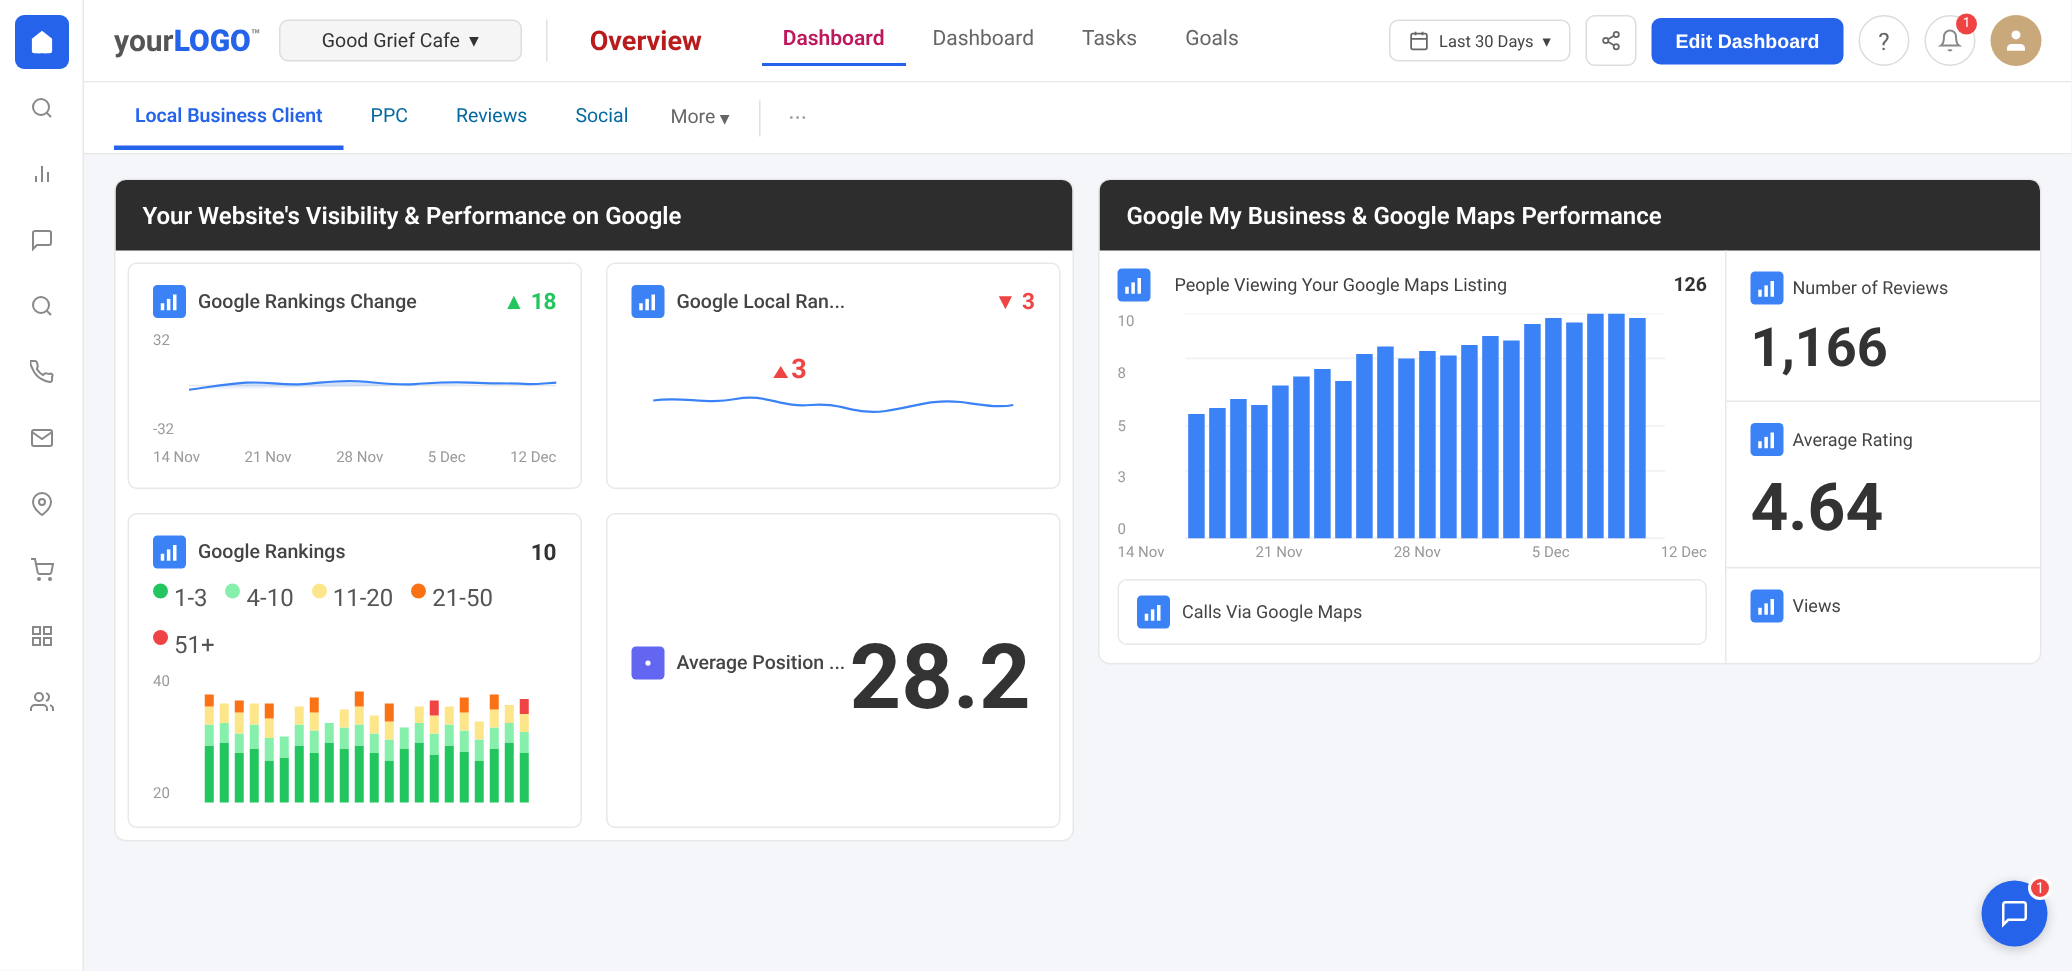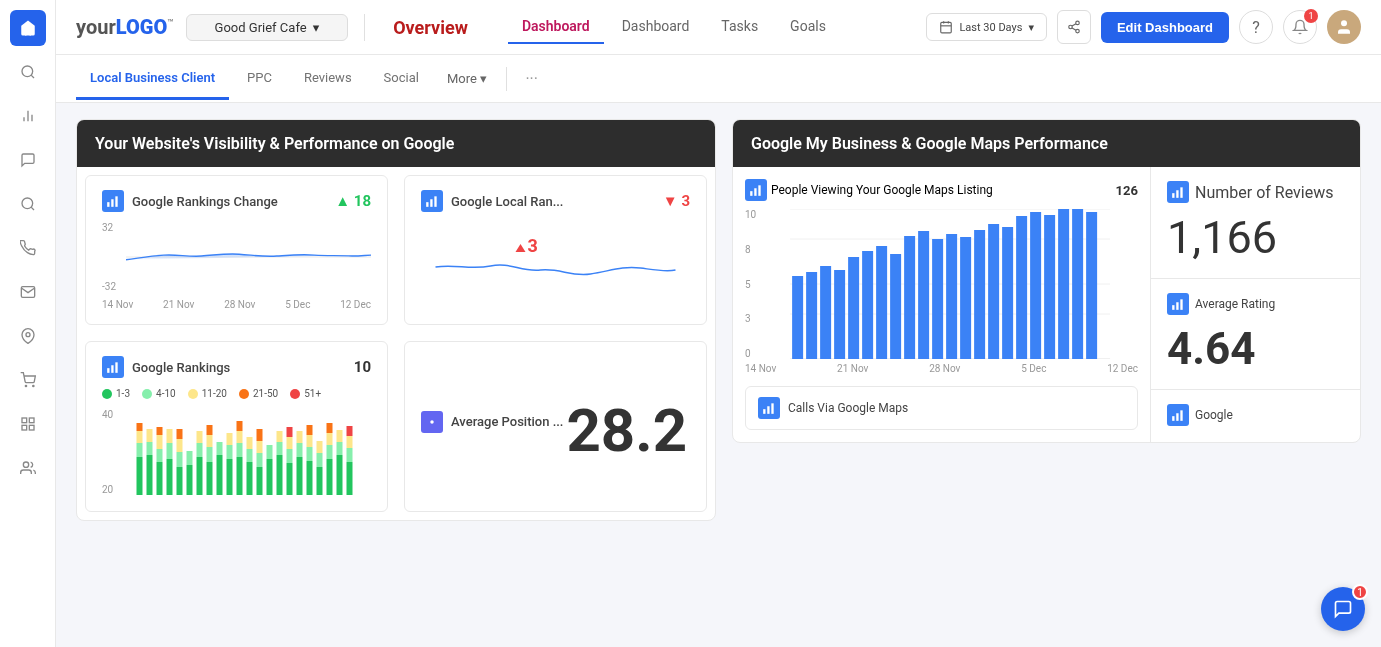--- a/index.html
+++ b/index.html
@@ -27,41 +27,41 @@
     .top-nav-right { margin-left: auto; display: flex; align-items: center; gap: 10px; }
     .top-nav-icon { width: 34px; height: 34px; border-radius: 50%; border: 1px solid #ddd; display: flex; align-items: center; justify-content: center; cursor: pointer; font-size: 16px; color: #666; background: #fff; position: relative; }
     .notification-badge { position: absolute; top: -2px; right: -2px; width: 14px; height: 14px; background: #ef4444; border-radius: 50%; font-size: 9px; color: #fff; display: flex; align-items: center; justify-content: center; }
     .avatar { width: 34px; height: 34px; border-radius: 50%; background: #c9a87c; display: flex; align-items: center; justify-content: center; font-size: 16px; cursor: pointer; }
     .date-range-btn { background: #fff; border: 1px solid #ddd; border-radius: 6px; padding: 6px 12px; font-size: 11px; color: #444; cursor: pointer; display: flex; align-items: center; gap: 6px; }
     .share-btn { background: #fff; border: 1px solid #ddd; border-radius: 6px; width: 34px; height: 34px; display: flex; align-items: center; justify-content: center; cursor: pointer; color: #555; }
     .edit-dashboard-btn { background: #2563eb; color: #fff; border: none; border-radius: 6px; padding: 8px 16px; font-size: 13px; font-weight: 600; cursor: pointer; }
 
     
     .sub-nav { background: #fff; border-bottom: 1px solid #e8e8e8; padding: 0 20px; display: flex; align-items: center; height: 48px; gap: 4px; }
-    .sub-nav-tab { padding: 12px 14px; font-size: 13px; color: #737373; cursor: pointer; border-bottom: 3px solid transparent; }
+    .sub-nav-tab { padding: 12px 14px; font-size: 13px; color: #0369a1; cursor: pointer; border-bottom: 3px solid transparent; }
     .sub-nav-tab.active { color: #2563eb; border-bottom: 3px solid #2563eb; font-weight: 600; }
     .sub-nav-more { display: flex; align-items: center; gap: 3px; color: #666; cursor: pointer; padding: 12px 10px; font-size: 13px; }
     .sub-nav-divider { width: 1px; height: 24px; background: #e0e0e0; margin: 0 6px; }
     .sub-nav-dots { color: #999; cursor: pointer; font-size: 16px; padding: 8px; }
 
     
     .content { flex: 1; overflow-y: auto; padding: 16px 20px; display: flex; flex-direction: column; gap: 16px; }
 
     .card-header { display: flex; align-items: center; justify-content: space-between; margin-bottom: 10px; }
     .card-title-area { display: flex; align-items: center; gap: 8px; font-size: 13px; color: #444; font-weight: 500; }
     .card-icon { width: 22px; height: 22px; background: #3b82f6; border-radius: 3px; display: flex; align-items: center; justify-content: center; }
     .card-icon svg { width: 14px; height: 14px; fill: white; }
     .card-badge { font-size: 15px; font-weight: 700; color: #333; }
     .card-badge.green { color: #22c55e; }
     .card-badge.red { color: #ef4444; }
     .chart-labels { display: flex; justify-content: space-between; font-size: 10px; color: #999; margin-top: 4px; }
 
     
     .legend { display: flex; gap: 12px; margin-bottom: 8px; flex-wrap: wrap; }
-    .legend-item { display: flex; align-items: center; gap: 4px; font-size: 10px; color: #555; }
+    .legend-item { display: flex; align-items: flex-start; gap: 4px; font-size: 16px; color: #555; }
     .legend-dot { width: 10px; height: 10px; border-radius: 50%; }
 
     
     .chat-bubble { position: fixed; bottom: 16px; right: 16px; width: 44px; height: 44px; background: #2563eb; border-radius: 50%; display: flex; align-items: center; justify-content: center; color: white; font-size: 20px; cursor: pointer; box-shadow: 0 2px 8px rgba(0,0,0,0.2); }
     .chat-badge { position: absolute; top: -3px; right: -3px; width: 16px; height: 16px; background: #ef4444; border-radius: 50%; font-size: 10px; color: #fff; display: flex; align-items: center; justify-content: center; border: 2px solid #fff; }
 
     .section-wrapper { background: #fff; border-radius: 8px; border: 1px solid #e8e8e8; overflow: hidden; }
 
     .content-row { display: flex; gap: 16px; }
     .col-left { flex: 0 0 640px; }
@@ -462,21 +462,21 @@
 
         <div class="col-right">
           <div class="section-wrapper">
             <div class="google-header">
               <span>Google My Business &amp; Google Maps Performance</span>
             </div>
             <div style="display:flex; height:calc(100% - 50px);">
 
               <div style="flex:1; padding:12px;">
                 <div style="display:flex; justify-content:space-between; align-items:center; margin-bottom:8px;">
-                  <div style="display:flex; align-items:center; gap:4px; font-size:12px; color:#000000;">
+                  <div style="display:flex; align-items:center; gap:16px; font-size:12px; color:#404040;">
                     <div class="card-icon">
                       <svg viewBox="0 0 24 24" fill="white">
                           <rect x="2" y="14" width="4" height="8"></rect>
                           <rect x="9" y="9" width="4" height="13"></rect>
                           <rect x="16" y="4" width="4" height="18"></rect>
                         </svg>
                     </div>
                     <span>People Viewing Your Google Maps Listing</span>
                   </div>
                   <span style="font-weight:700; font-size:13px;">126</span>
@@ -538,31 +538,31 @@
                         </svg>
                     </div>
                     <span>Calls Via Google Maps</span>
                   </div>
                 </div>
               </div>
 
               <div style="width:210px; border-left:1px solid #e8e8e8; display:flex; flex-direction:column;">
 
                 <div style="padding:14px 16px; border-bottom:1px solid #e8e8e8;">
-                  <div style="display:flex; align-items:center; gap:6px; font-size:16px; color:#444; margin-bottom:8px;">
+                  <div style="display:flex; align-items:center; gap:6px; font-size:12px; color:#444; margin-bottom:8px;">
                     <div class="card-icon">
                       <svg viewBox="0 0 24 24" fill="white">
                           <rect x="2" y="14" width="4" height="8"></rect>
                           <rect x="9" y="9" width="4" height="13"></rect>
                           <rect x="16" y="4" width="4" height="18"></rect>
                         </svg>
                     </div>
                     <span>Number of Reviews</span>
                   </div>
-                  <div style="font-size:45px; font-weight:400; color:#333;">1,166</div>
+                  <div style="font-size:36px; font-weight:700; color:#333;">1,166</div>
                 </div>
 
                 <div style="padding:14px 16px; border-bottom:1px solid #e8e8e8;">
                   <div style="display:flex; align-items:center; gap:6px; font-size:12px; color:#444; margin-bottom:8px;">
                     <div class="card-icon">
                       <svg viewBox="0 0 24 24" fill="white">
                           <rect x="2" y="14" width="4" height="8"></rect>
                           <rect x="9" y="9" width="4" height="13"></rect>
                           <rect x="16" y="4" width="4" height="18"></rect>
                         </svg>
@@ -574,21 +574,21 @@
 
                 <div style="padding:14px 16px; flex:1;">
                   <div style="display:flex; align-items:center; gap:6px; font-size:12px; color:#444;">
                     <div class="card-icon">
                       <svg viewBox="0 0 24 24" fill="white">
                           <rect x="2" y="14" width="4" height="8"></rect>
                           <rect x="9" y="9" width="4" height="13"></rect>
                           <rect x="16" y="4" width="4" height="18"></rect>
                         </svg>
                     </div>
-                    <span>Google</span>
+                    <span>Views</span>
                   </div>
                 </div>
               </div>
             </div>
           </div>
         </div>
 
       </div>
     </div>
   </div>

